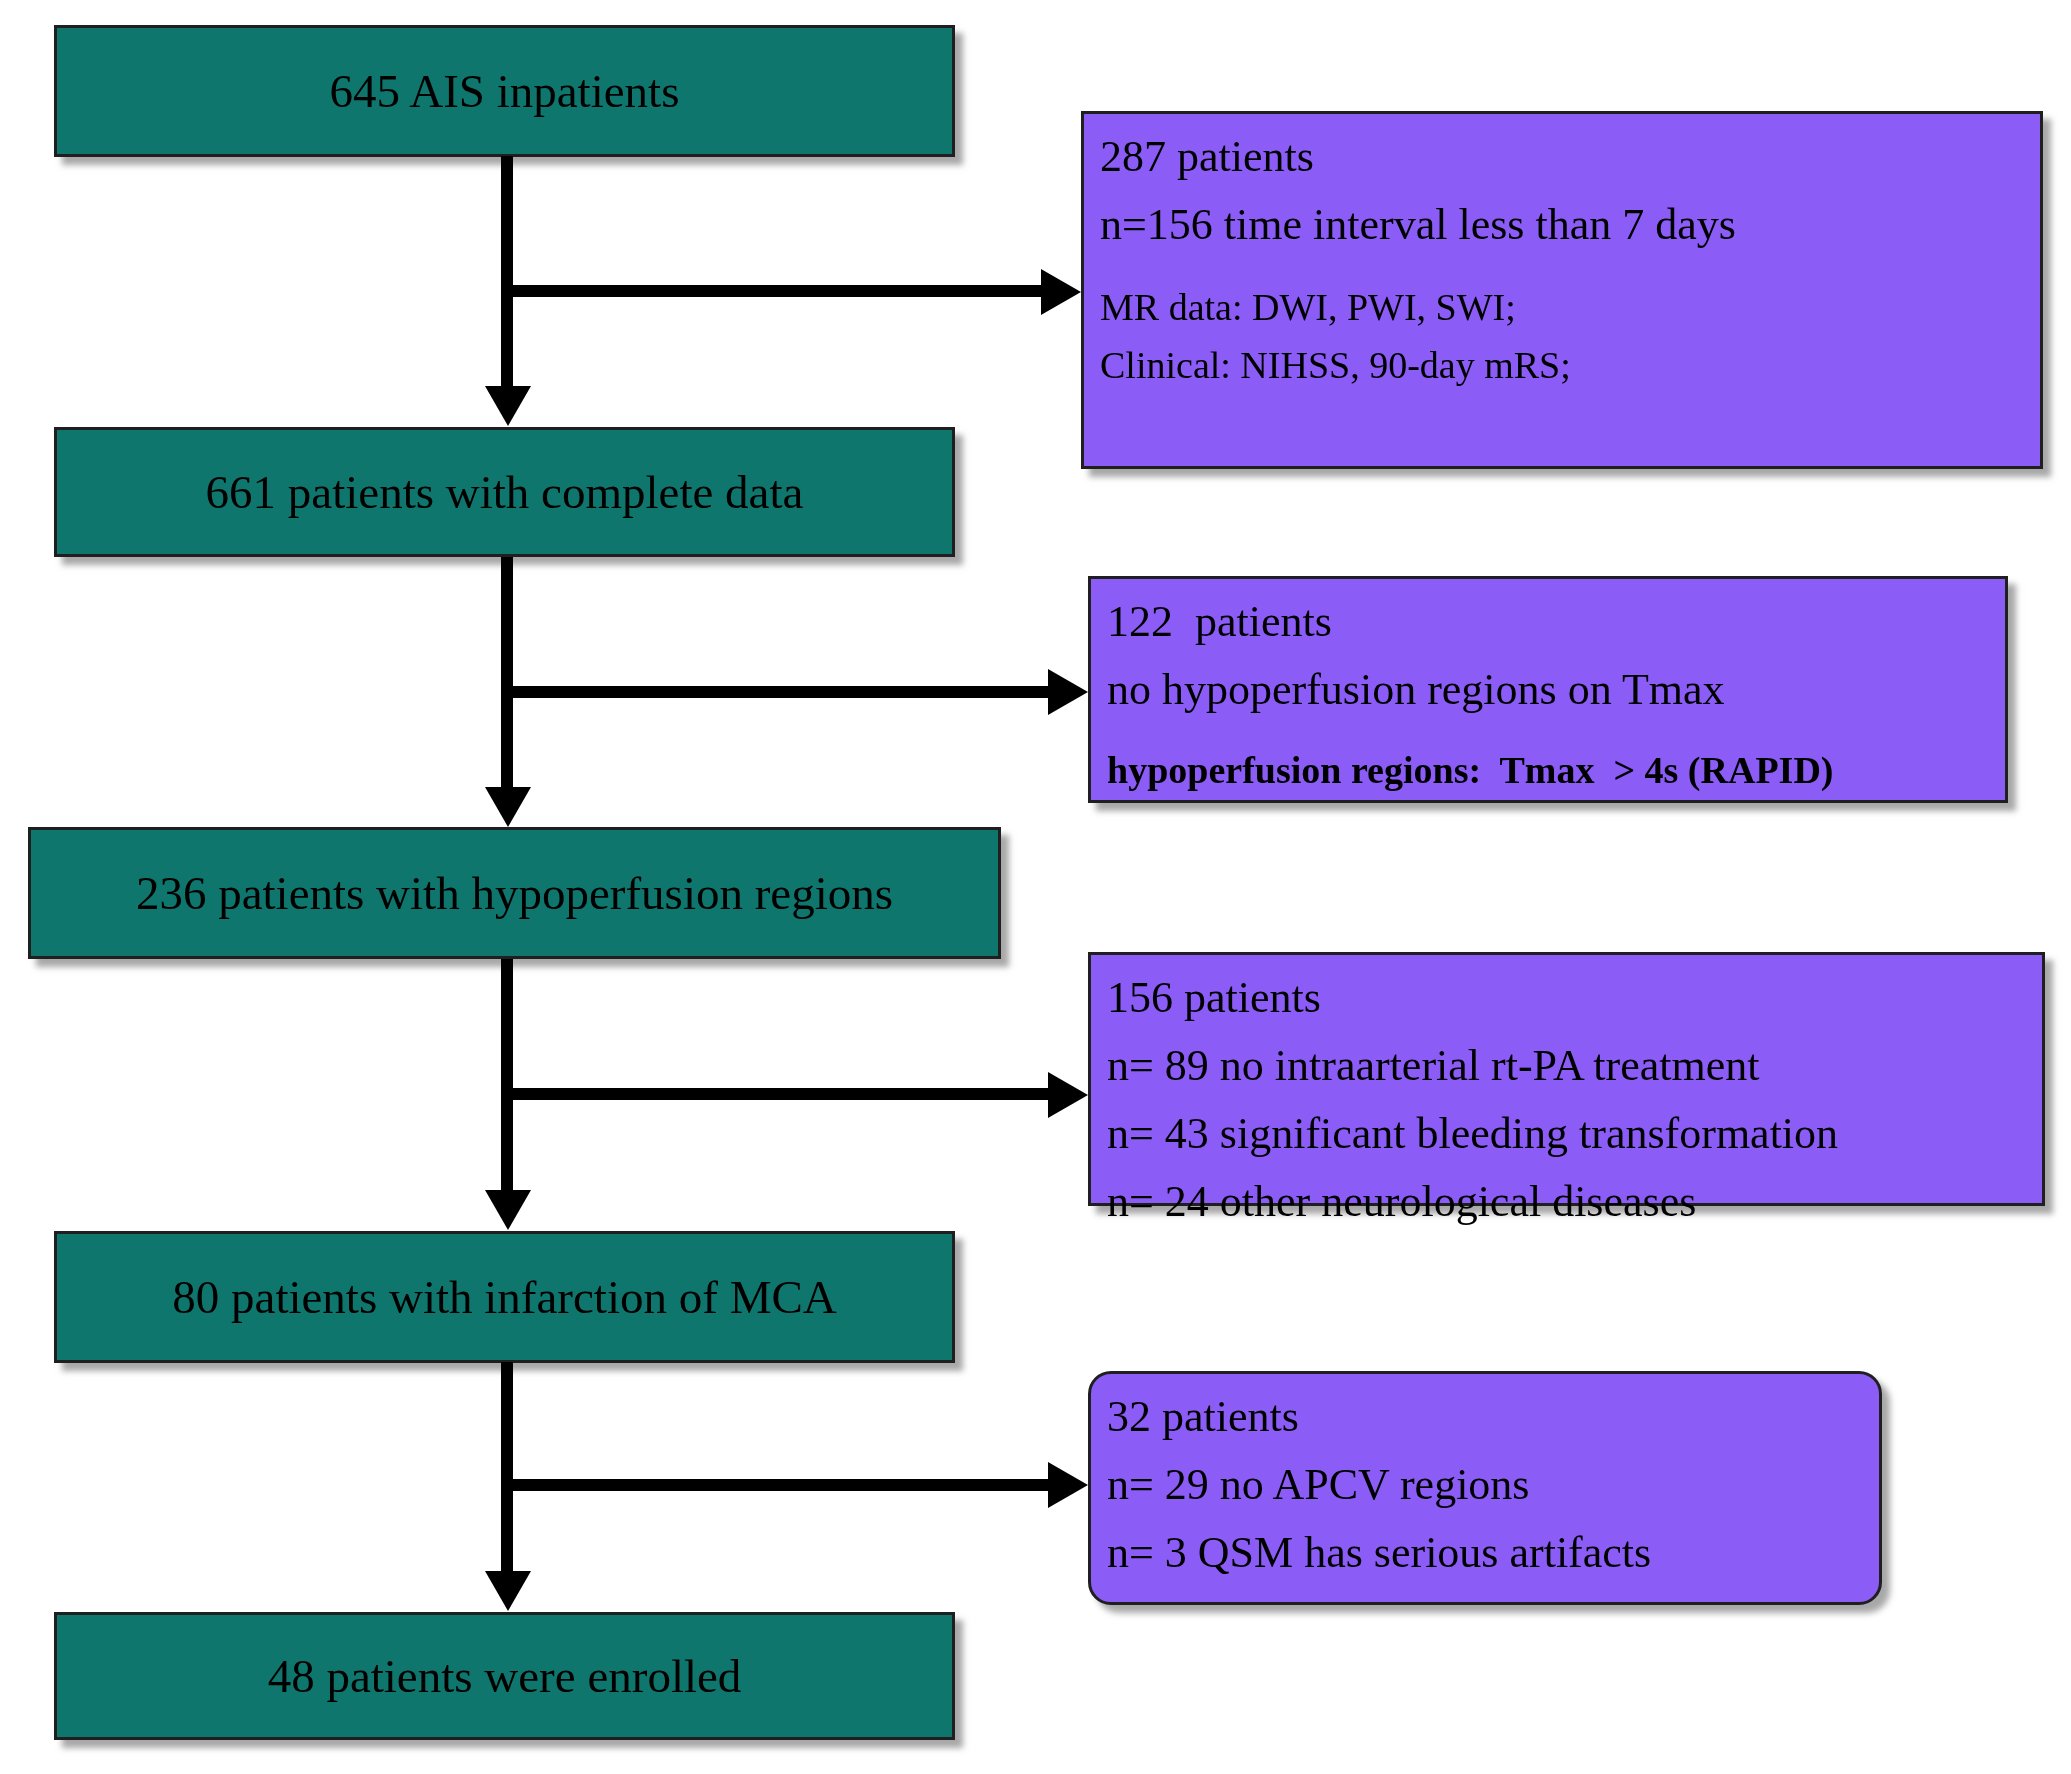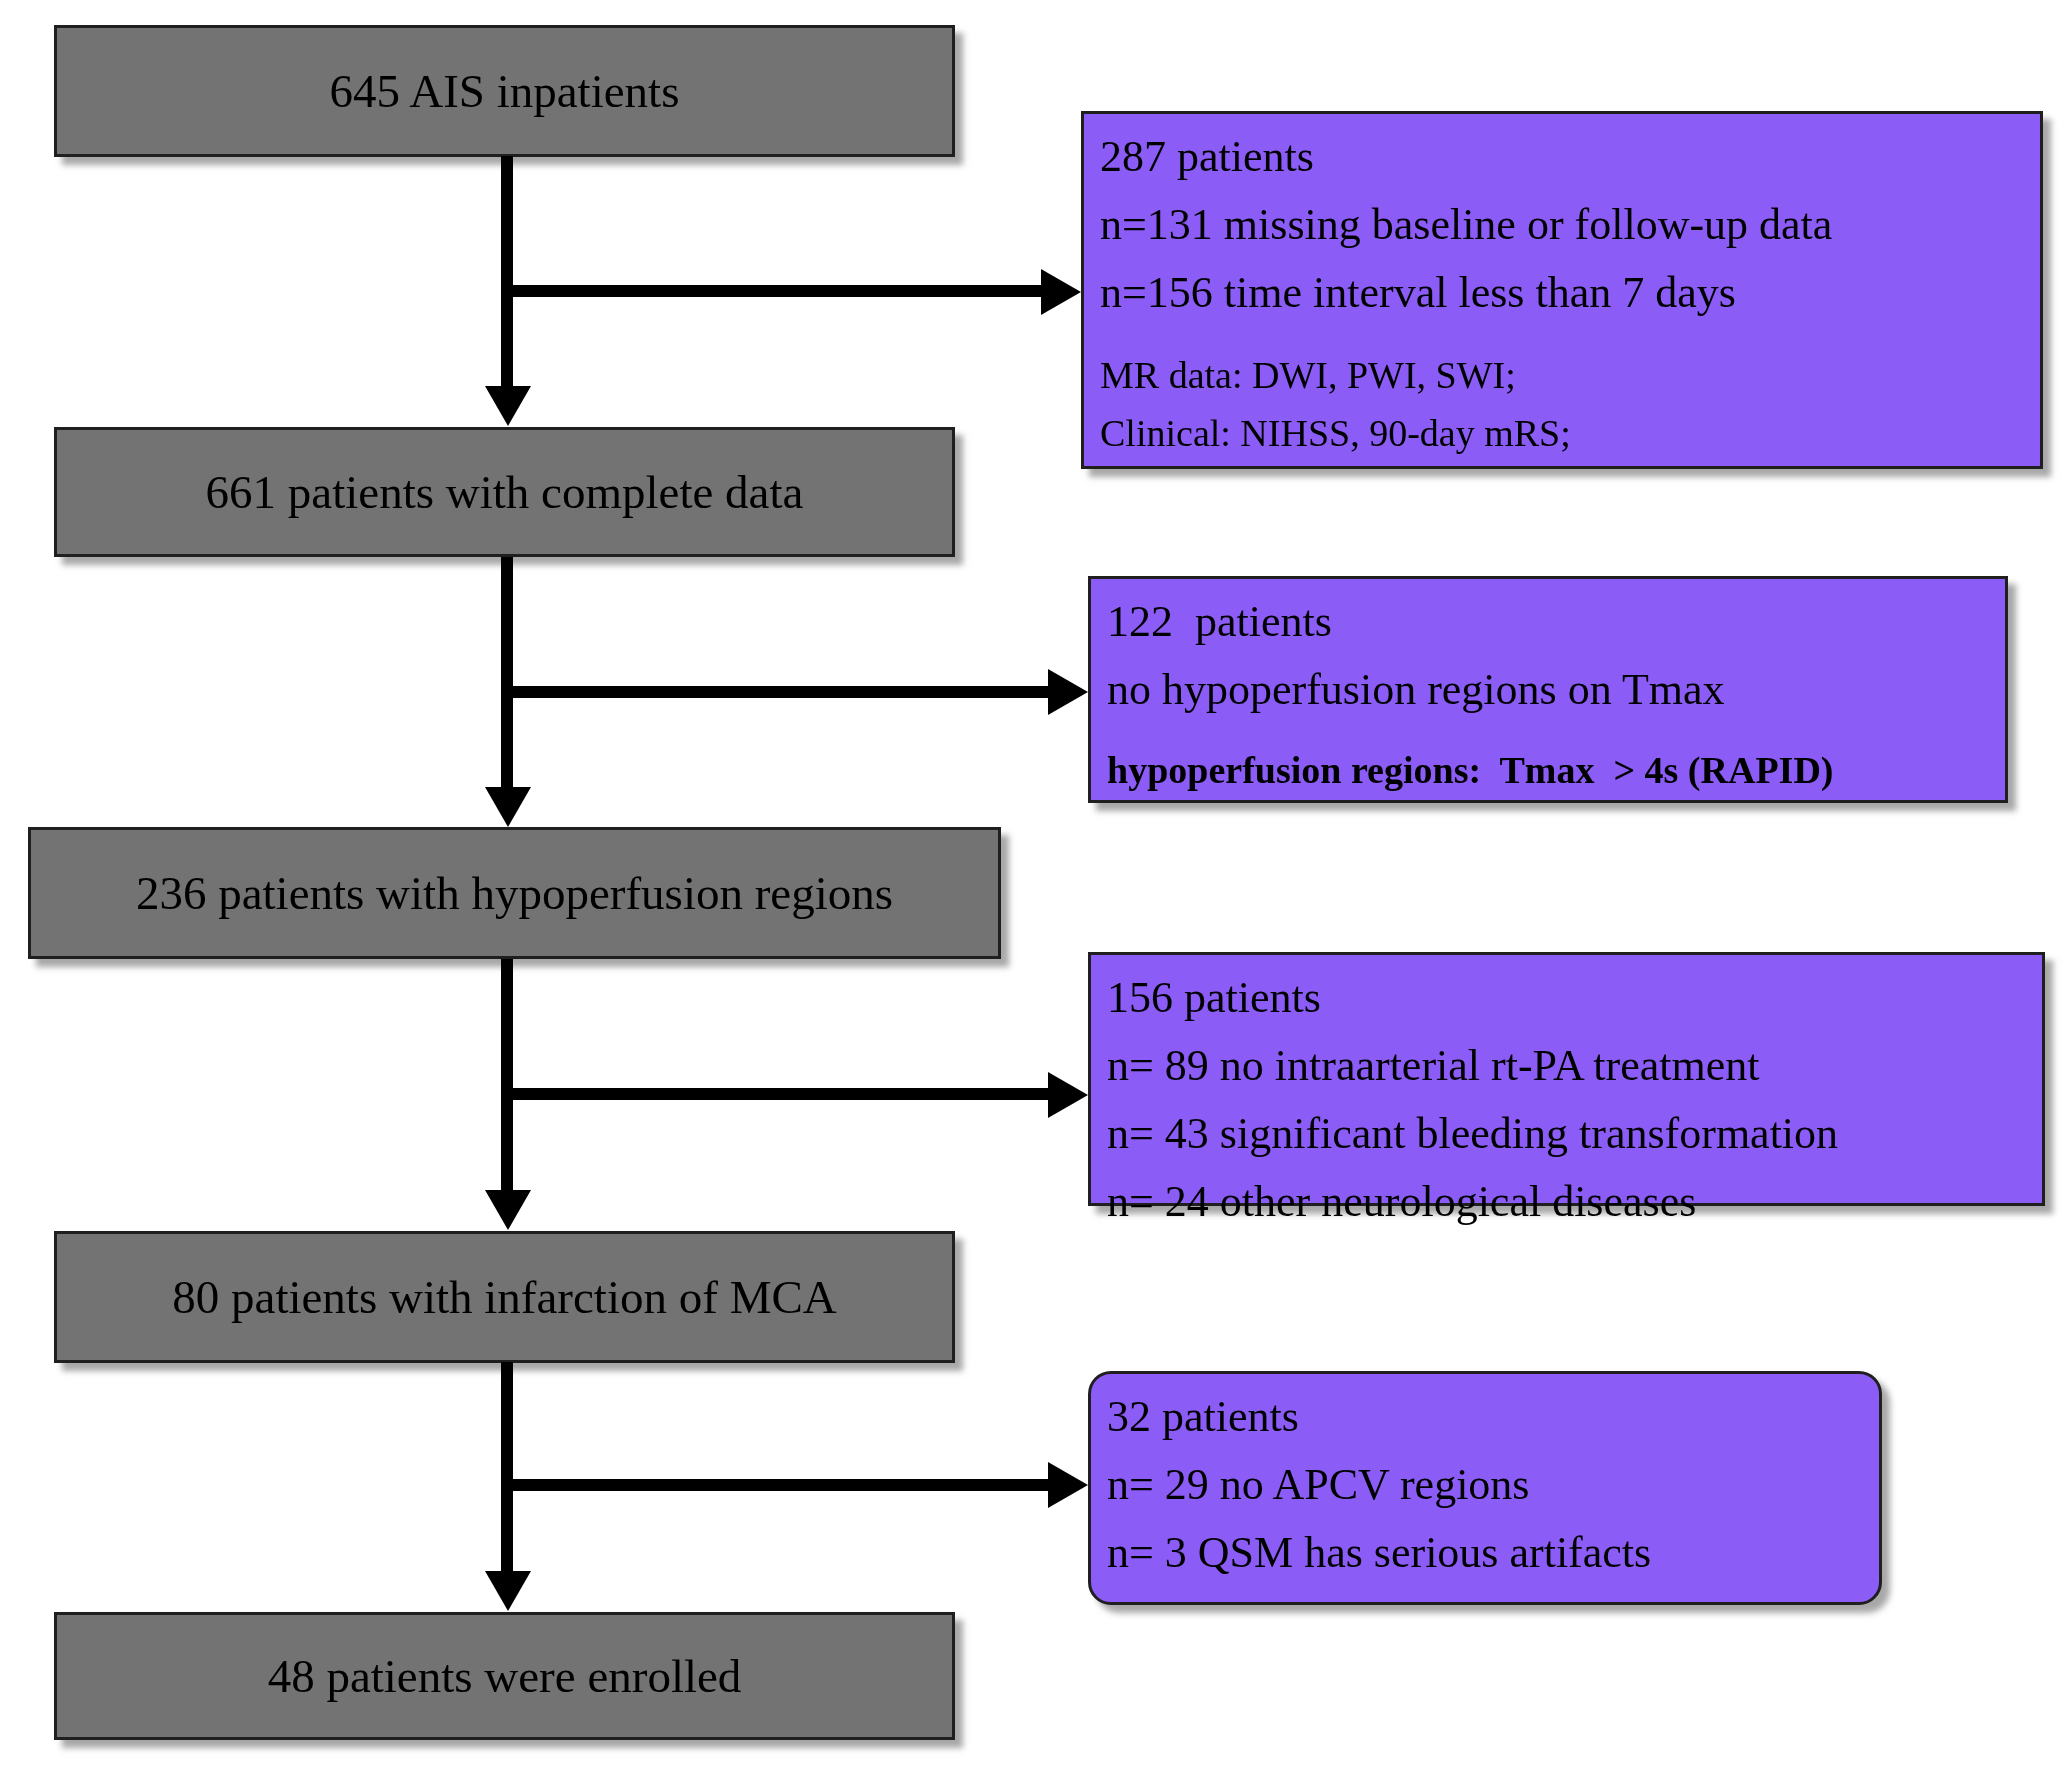--- a/index.html
+++ b/index.html
@@ -7,21 +7,21 @@
     position:relative;
     width:2072px;
     height:1775px;
     background:#ffffff;
     font-family:"Liberation Serif","DejaVu Serif",serif;
     color:#000000;
     overflow:hidden;
   }
   .flowbox{
     position:absolute;
-    background:#737373;
+    background:#0f766e;
     border:3.5px solid #1f1f1f;
     box-shadow:8px 8px 6.1px rgba(110,110,110,0.6);
     display:flex;
     align-items:center;
     justify-content:center;
     box-sizing:border-box;
     font-size:47px;
     text-align:center;
   }
   .exclbox{
@@ -91,21 +91,20 @@
   <div class="flowbox" style="left:54px;top:1231px;width:901px;height:132px;">
     <span>80 patients with infarction of MCA</span>
   </div>
 
   <div class="flowbox" style="left:54px;top:1612px;width:901px;height:128px;">
     <span>48 patients were enrolled</span>
   </div>
 
   <div class="exclbox" style="left:1081px;top:111px;width:962px;height:358px;">
     <div class="line">287 patients</div>
-    <div class="line">n=131 missing baseline or follow-up data</div>
     <div class="line">n=156 time interval less than 7 days</div>
     <div class="note note-gap1">MR data: DWI, PWI, SWI;</div>
     <div class="note">Clinical: NIHSS, 90-day mRS;</div>
   </div>
 
   <div class="exclbox" style="left:1088px;top:576px;width:920px;height:227px;">
     <div class="line">122  patients</div>
     <div class="line">no hypoperfusion regions on Tmax</div>
     <div class="note note-gap2">hypoperfusion regions:  Tmax  &gt; 4s (RAPID)</div>
   </div>

